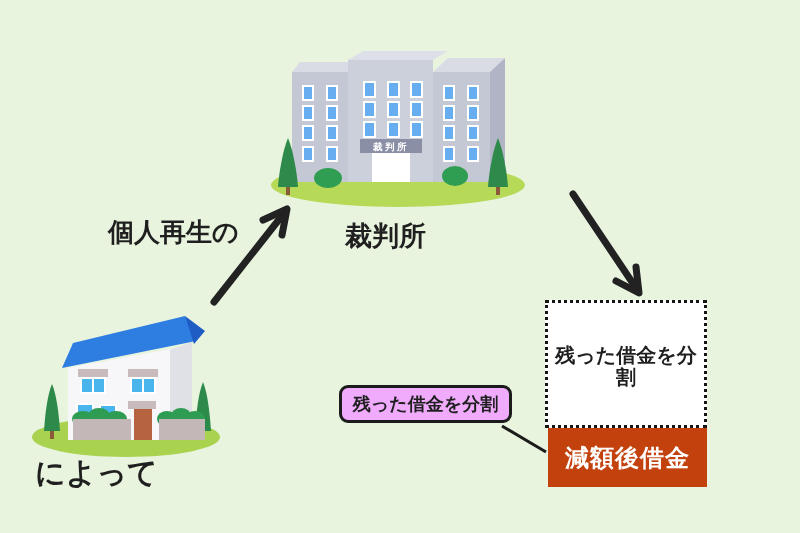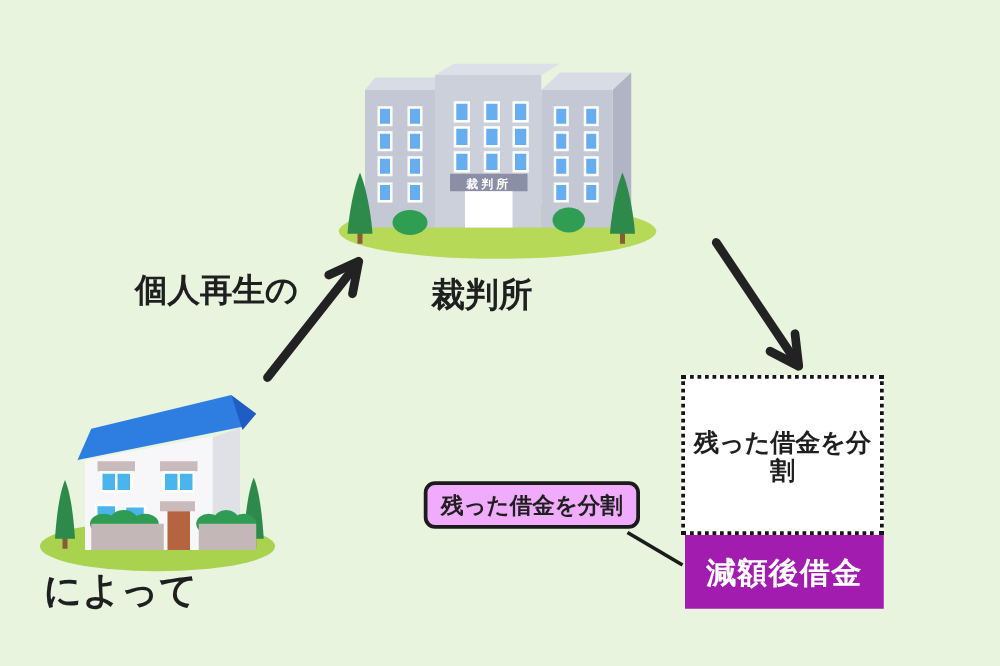--- a/index.html
+++ b/index.html
@@ -154,17 +154,17 @@
   <div class="label court-label">裁判所</div>
 
   <div class="label house-label">
     <div>によって</div>
   </div>
 
   <div class="abs result-box">
     <div class="l1">残った借金を分割</div>
   </div>
 
-  <div class="abs blue-box" style="background:#a21caf;">減額後借金</div>
+  <div class="abs blue-box" style="background:#c2410c;">減額後借金</div>
 
   <div class="abs callout">残った借金を分割</div>
 
 </div>
 
 </body></html>

